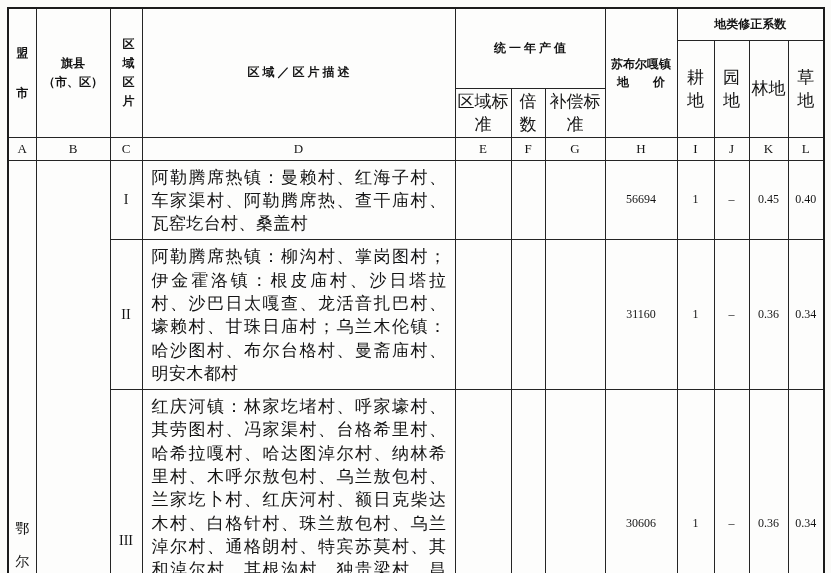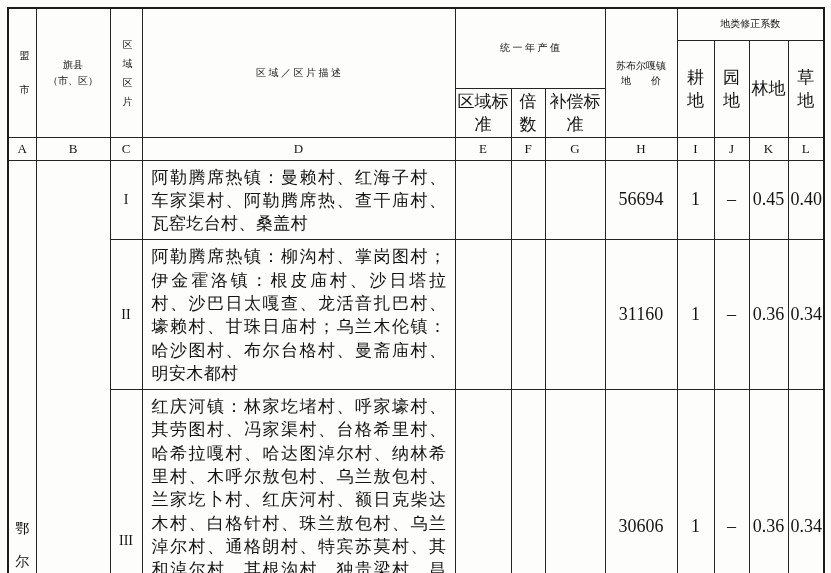--- a/index.html
+++ b/index.html
@@ -19,37 +19,37 @@
   }
   td{
     border:1px solid #252525;
     text-align:center;
     vertical-align:middle;
     padding:1px 2px;
     font-size:14px;
     overflow:hidden;
   }
   
-  .hd{font-size:10px;line-height:1.45;}
+  .hd{font-size:12px;line-height:1.45;font-weight:bold;}
   .hd-sub{font-size:17px;}
   .stack{word-break:break-all;line-height:19px;padding:0 12px;}
-  .stack-a{word-break:break-all;line-height:34px;padding:8px 6px;text-align:right;}
+  .stack-a{word-break:break-all;line-height:40px;padding:8px 6px;}
   .prewrap{white-space:pre-line;line-height:1.6;margin-top:36px;}
   .letters td{font-size:13px;height:22px;padding:0;}
   
   .desc{
     text-align:justify;
     text-justify:inter-ideograph;
     vertical-align:top;
     padding:5px 8px 4px 9px;
     font-size:17px;
     line-height:23.3px;
     letter-spacing:0.4px;
   }
-  .num{font-size:18px;}
+  .num{font-size:12px;}
   .zone{font-size:14px;}
   .vert-city{word-break:break-all;line-height:33px;padding:0 6px;font-size:14px;}
   
   .r3-val{vertical-align:top;padding-top:126px;}
   .r3-zone{vertical-align:top;padding-top:143px;}
   .h2line{line-height:1.5;}
 </style>
 </head>
 <body>
 

